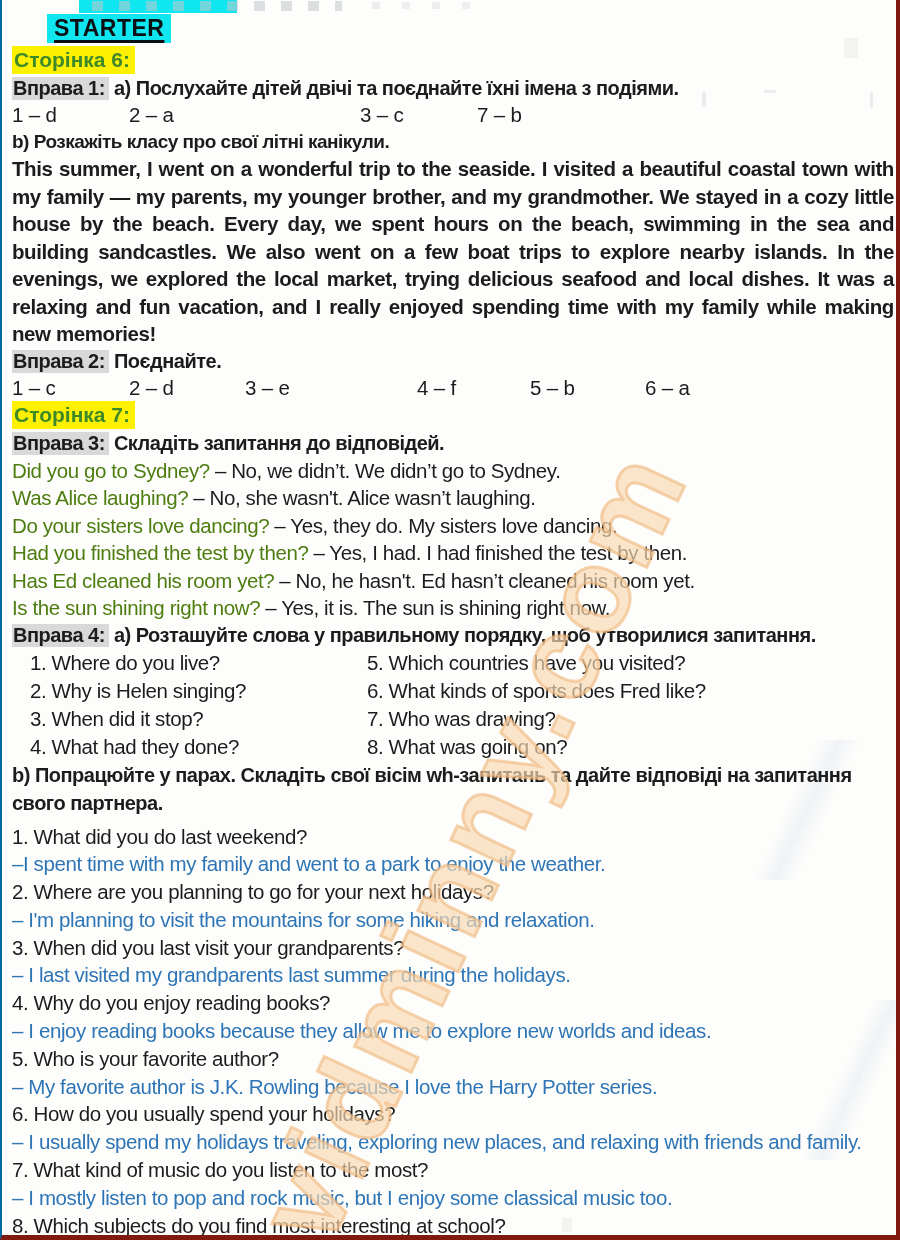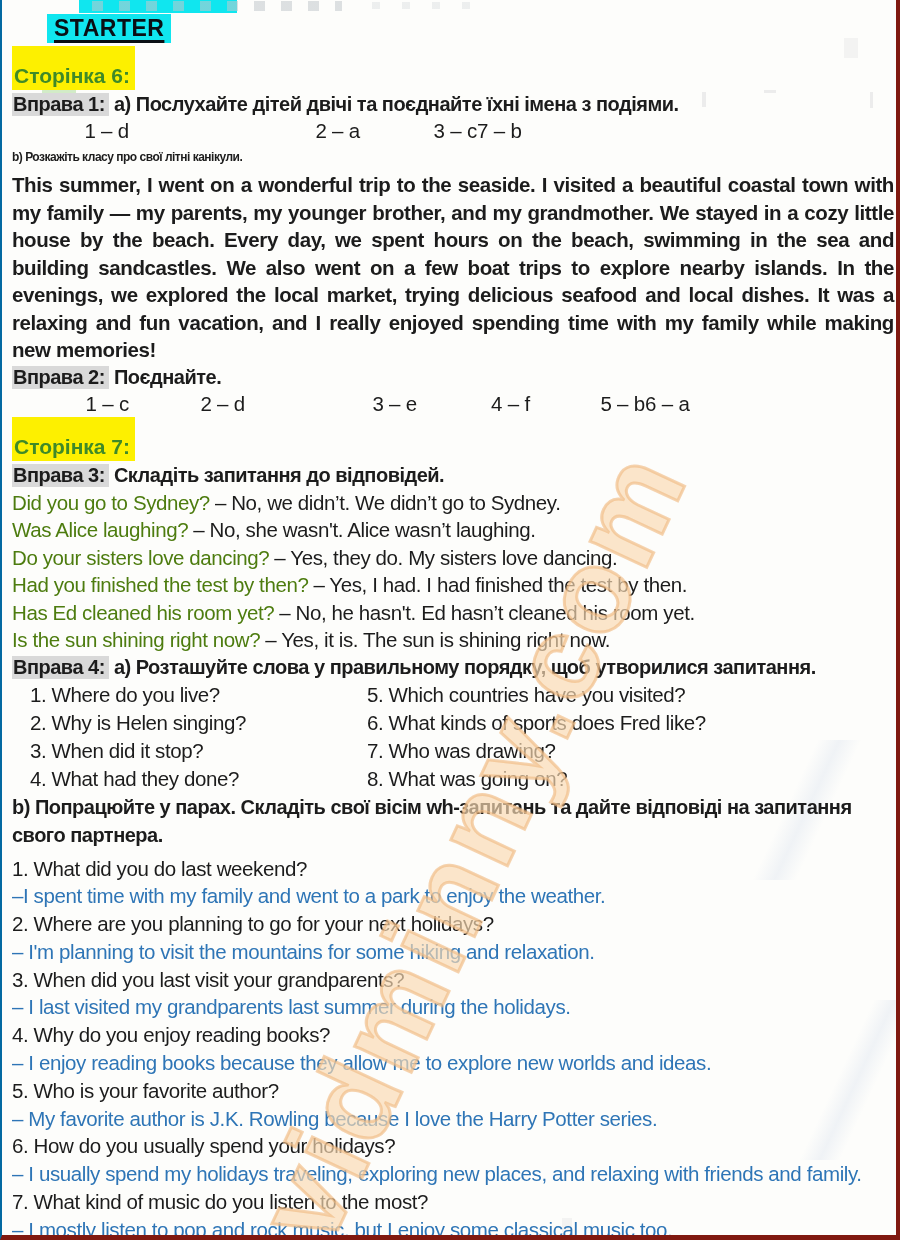--- a/index.html
+++ b/index.html
@@ -19,31 +19,31 @@
     background:repeating-linear-gradient(90deg,#c2c8cc 0 11px,transparent 11px 27px);}
   .clip-dashes2{position:absolute;left:360px;top:2px;width:120px;height:7px;opacity:.35;
     background:repeating-linear-gradient(90deg,#cfd4d7 0 8px,transparent 8px 30px);}
   
   .starter-line{margin:1px 0 2px 35px;line-height:26px;}
   .starter{display:inline-block;background:#10e6ef;color:#0a0f14;font-size:23px;font-weight:700;
     letter-spacing:.5px;padding:1px 7px 2px 7px;text-decoration:underline;
     text-decoration-thickness:2.5px;text-underline-offset:4px;}
   .pgline{line-height:27px;}
   .pglabel{display:inline-block;background:#fdf000;color:#3f8a28;font-weight:700;font-size:21px;
-    padding:16px 5px 1px 2px;}
+    padding:0 5px 1px 2px;}
   .exline{line-height:27px;font-weight:700;font-size:20px;letter-spacing:-0.5px;}
   .extag{background:#d9d9d9;padding:0 4px 1px 1px;}
   
   .ansrow{line-height:26px;font-size:20.5px;letter-spacing:-0.2px;display:flex;}
-  .slot{display:inline-block;text-align:right;}
+  .slot{display:inline-block;}
   .r1a{width:117px;} .r1b{width:231px;} .r1c{width:117px;}
   .r2a{width:117px;} .r2b{width:116px;} .r2c{width:172px;} .r2d{width:113px;} .r2e{width:115px;}
   
   .en{font-size:20.5px;letter-spacing:-0.4px;}
-  .bline{line-height:27px;font-weight:700;font-size:12px;letter-spacing:-0.5px;}
+  .bline{line-height:27px;font-weight:700;font-size:19px;letter-spacing:-0.5px;}
   .para{line-height:27.5px;text-align:justify;width:882px;font-weight:bold;}
   .qa3line{line-height:27.5px;}
   .q3{color:#4d7c0f;margin-right:5px;}
   .cols{display:flex;margin-left:18px;line-height:28px;}
   .colL{width:337px;}
   .bold2{line-height:28.5px;font-weight:700;font-size:20px;letter-spacing:-0.5px;width:882px;}
   .qab{margin-top:5px;}
   .qabline{line-height:27.8px;width:882px;}
   .ablue{color:#2e75b6;}
   

